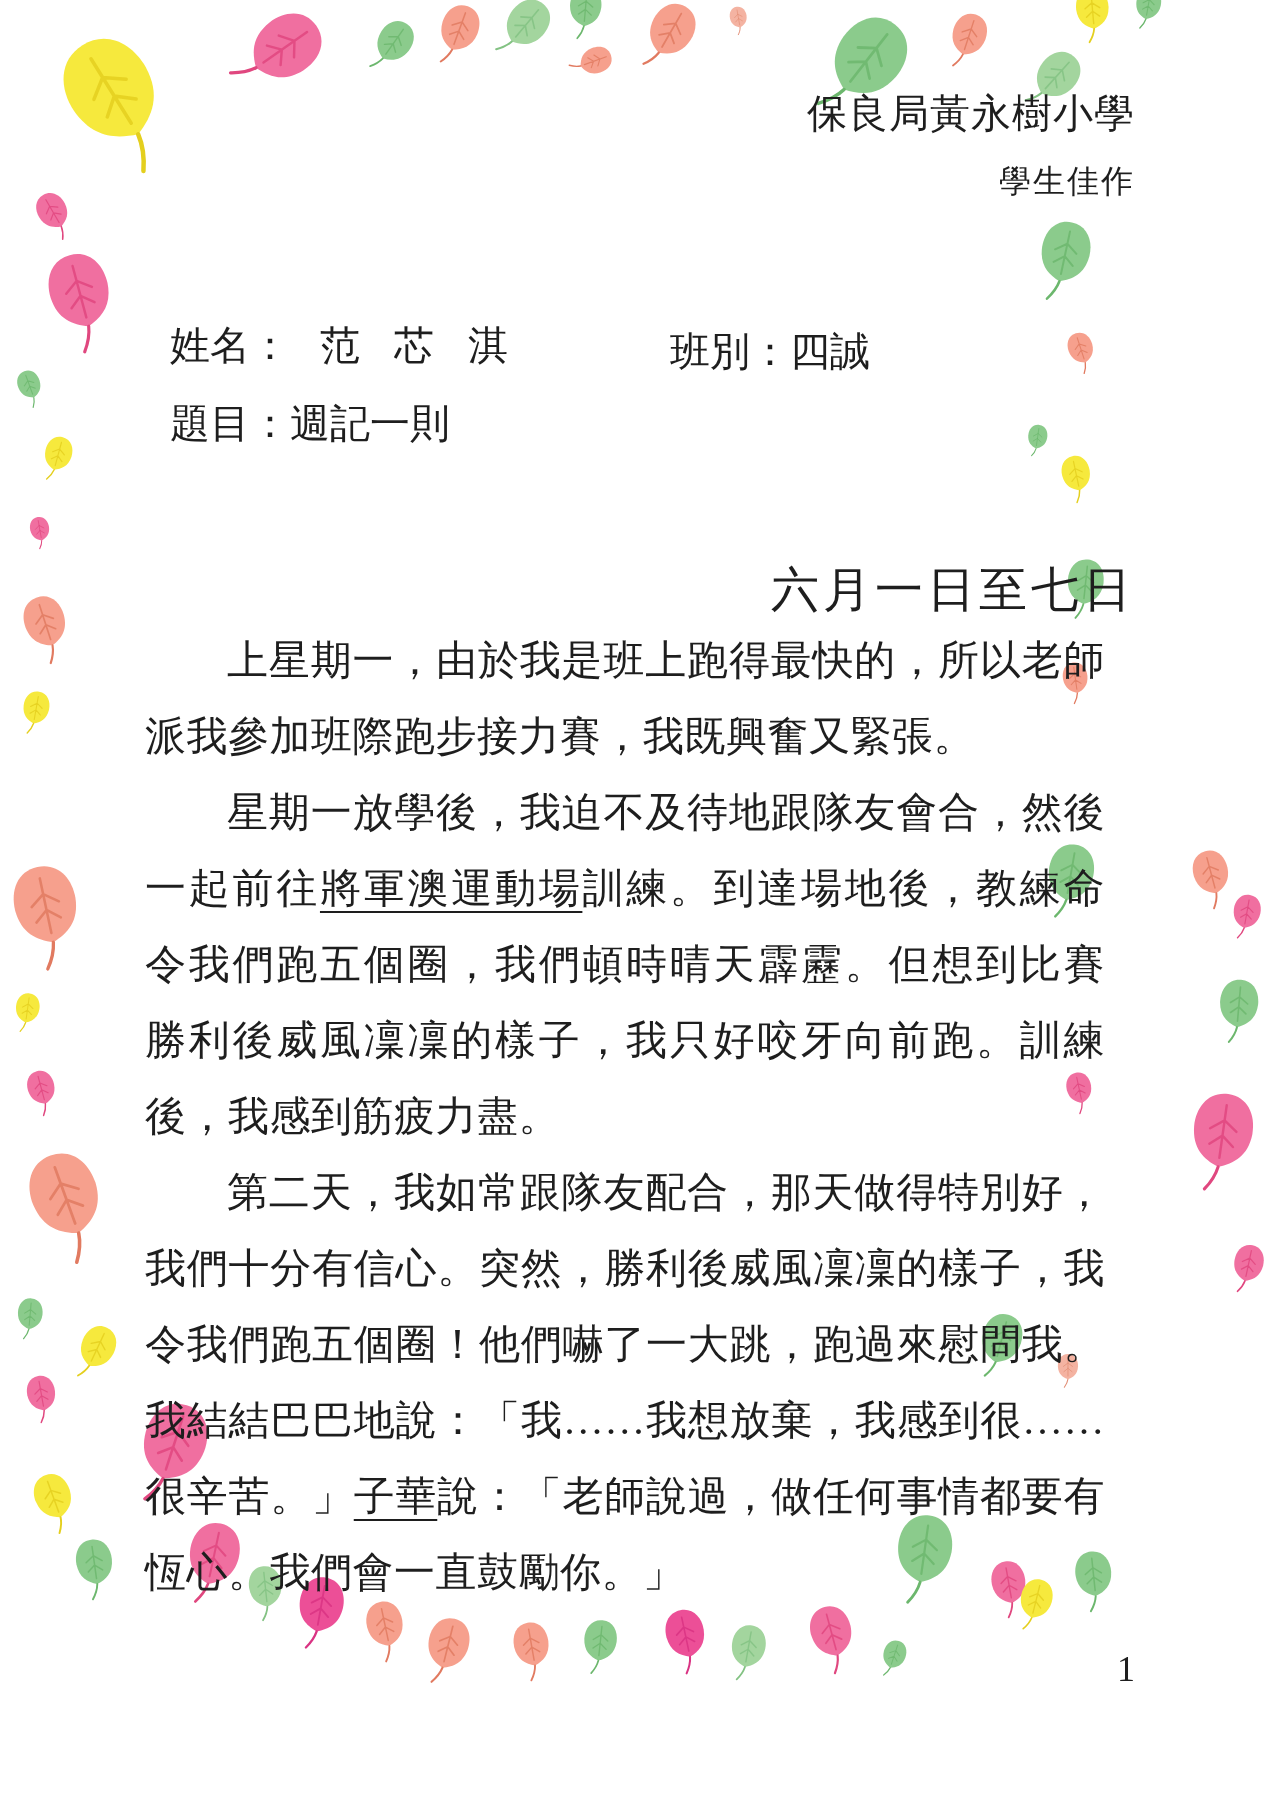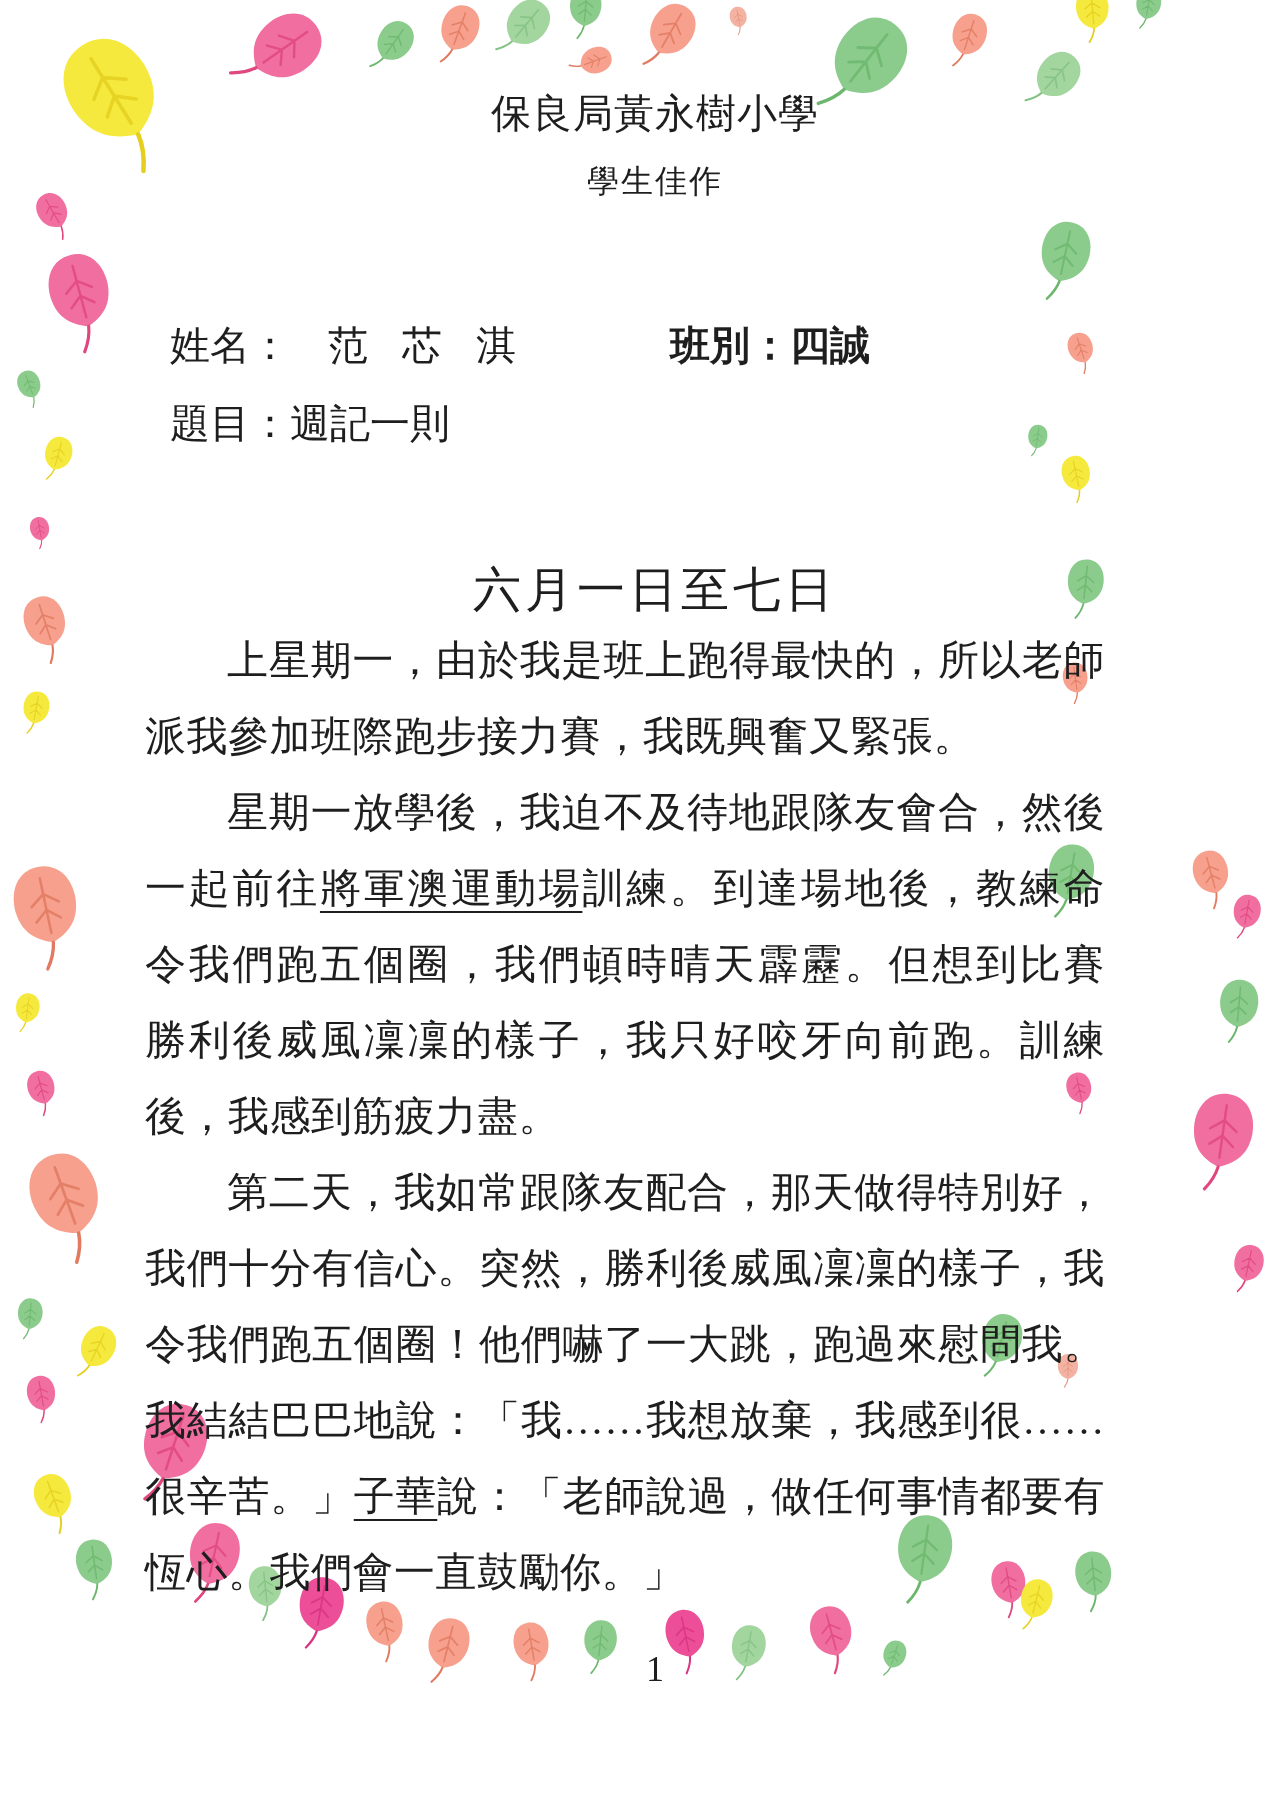--- a/index.html
+++ b/index.html
@@ -4,31 +4,31 @@
 <style>
   html,body{margin:0;padding:0;}
   body{
     width:1280px;height:1810px;position:relative;background:#ffffff;
     font-family:"Liberation Serif","DejaVu Serif",serif;color:#1e1e1e;
     overflow:hidden;
   }
   .leaf-border{position:absolute;inset:0;z-index:0;}
   .leaf-border svg{position:absolute;overflow:visible;}
   .content{position:absolute;left:145px;top:0;width:960px;z-index:1;}
-  .centered{text-align:center;padding-left:30px;}
+  .centered{text-align:right;padding-left:30px;}
   .page-title{position:absolute;top:86px;left:0;width:100%;height:56px;
     font-size:40px;letter-spacing:1px;}
   .page-subtitle{position:absolute;top:160px;left:0;width:100%;height:56px;
     font-size:32px;letter-spacing:2px;}
   .meta-row{position:absolute;left:0;width:100%;height:56px;font-size:40px;
     padding-left:25px;box-sizing:border-box;}
   .meta-name{top:318px;}
   .meta-topic{top:396px;}
-  .name-value{margin-left:38px;letter-spacing:34px;text-align:center;}
-  .class-group{position:absolute;left:525px;top:0;font-weight:bold;}
+  .name-value{margin-left:30px;letter-spacing:34px;text-align:center;}
+  .class-group{position:absolute;left:525px;top:6px;}
   .section-heading{position:absolute;top:558px;left:0;width:100%;height:56px;
     font-size:48px;letter-spacing:4px;}
   .essay{position:absolute;top:622px;left:0;width:100%;font-size:41px;
     letter-spacing:0.5px;}
   .essay .line{height:76px;line-height:76px;white-space:nowrap;}
   .essay .line.stretch{white-space:normal;text-align:justify;text-align-last:justify;}
   .essay .line.indent{text-indent:2em;}
   .essay .u{text-decoration:underline;text-decoration-thickness:2px;text-underline-offset:9px;}
   .page-number{position:absolute;top:1648px;left:0;width:100%;height:50px;
     font-size:36px;}

